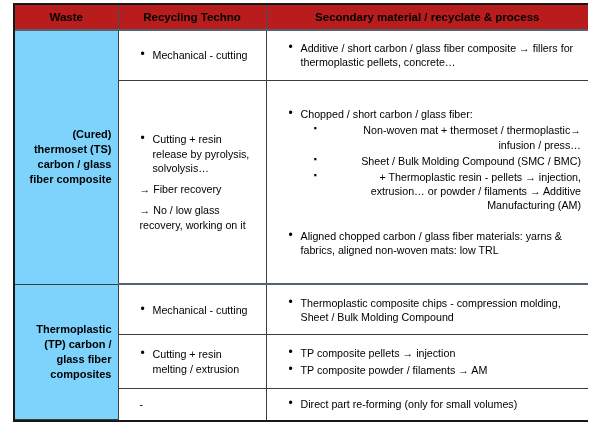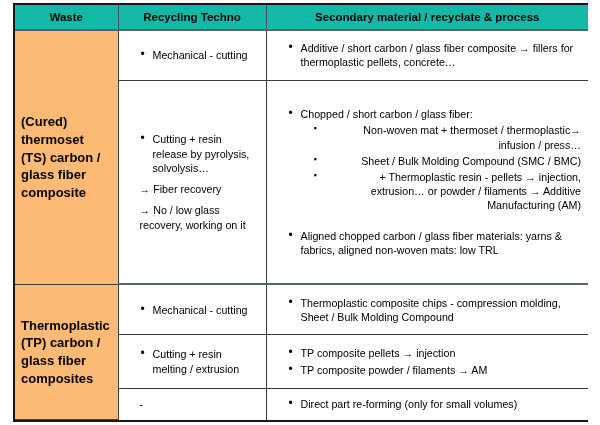--- a/index.html
+++ b/index.html
@@ -33,21 +33,21 @@
     table-layout: fixed;
   }
 
   
   col.c-waste  { width: 103px; }
   col.c-techno { width: 148px; }
   col.c-sec    { width: 322px; }
 
   
   thead th {
-    background: #14b8a6;
+    background: #b91c1c;
     font-weight: bold;
     font-size: 11.5px;
     text-align: center;
     vertical-align: middle;
     padding: 6px 4px;
     height: 20px;
     border-right: 1px solid #40515e;
     border-bottom: 2px solid #55636e;
     box-sizing: border-box;
   }
@@ -61,25 +61,25 @@
     padding: 5px 7px 5px 9px;
     border-right: 1px solid #3d3d3d;
     border-bottom: 1px solid #3d3d3d;
     box-sizing: border-box;
     background: #ffffff;
   }
   tbody td:last-child { border-right: none; }
   tbody tr:last-child td { border-bottom: none; }
 
   td.waste-cell {
-    background: #fdba74;
+    background: #7dd3fc;
     font-weight: bold;
-    font-size: 13px;
+    font-size: 11px;
     line-height: 1.36;
-    text-align: left;
+    text-align: right;
     vertical-align: middle;
     padding: 4px 6px;
   }
 
   
   tr.group-end td { border-bottom: 2px solid #55636e; }
 
   
   ul.lvl1 {
     margin: 0;

